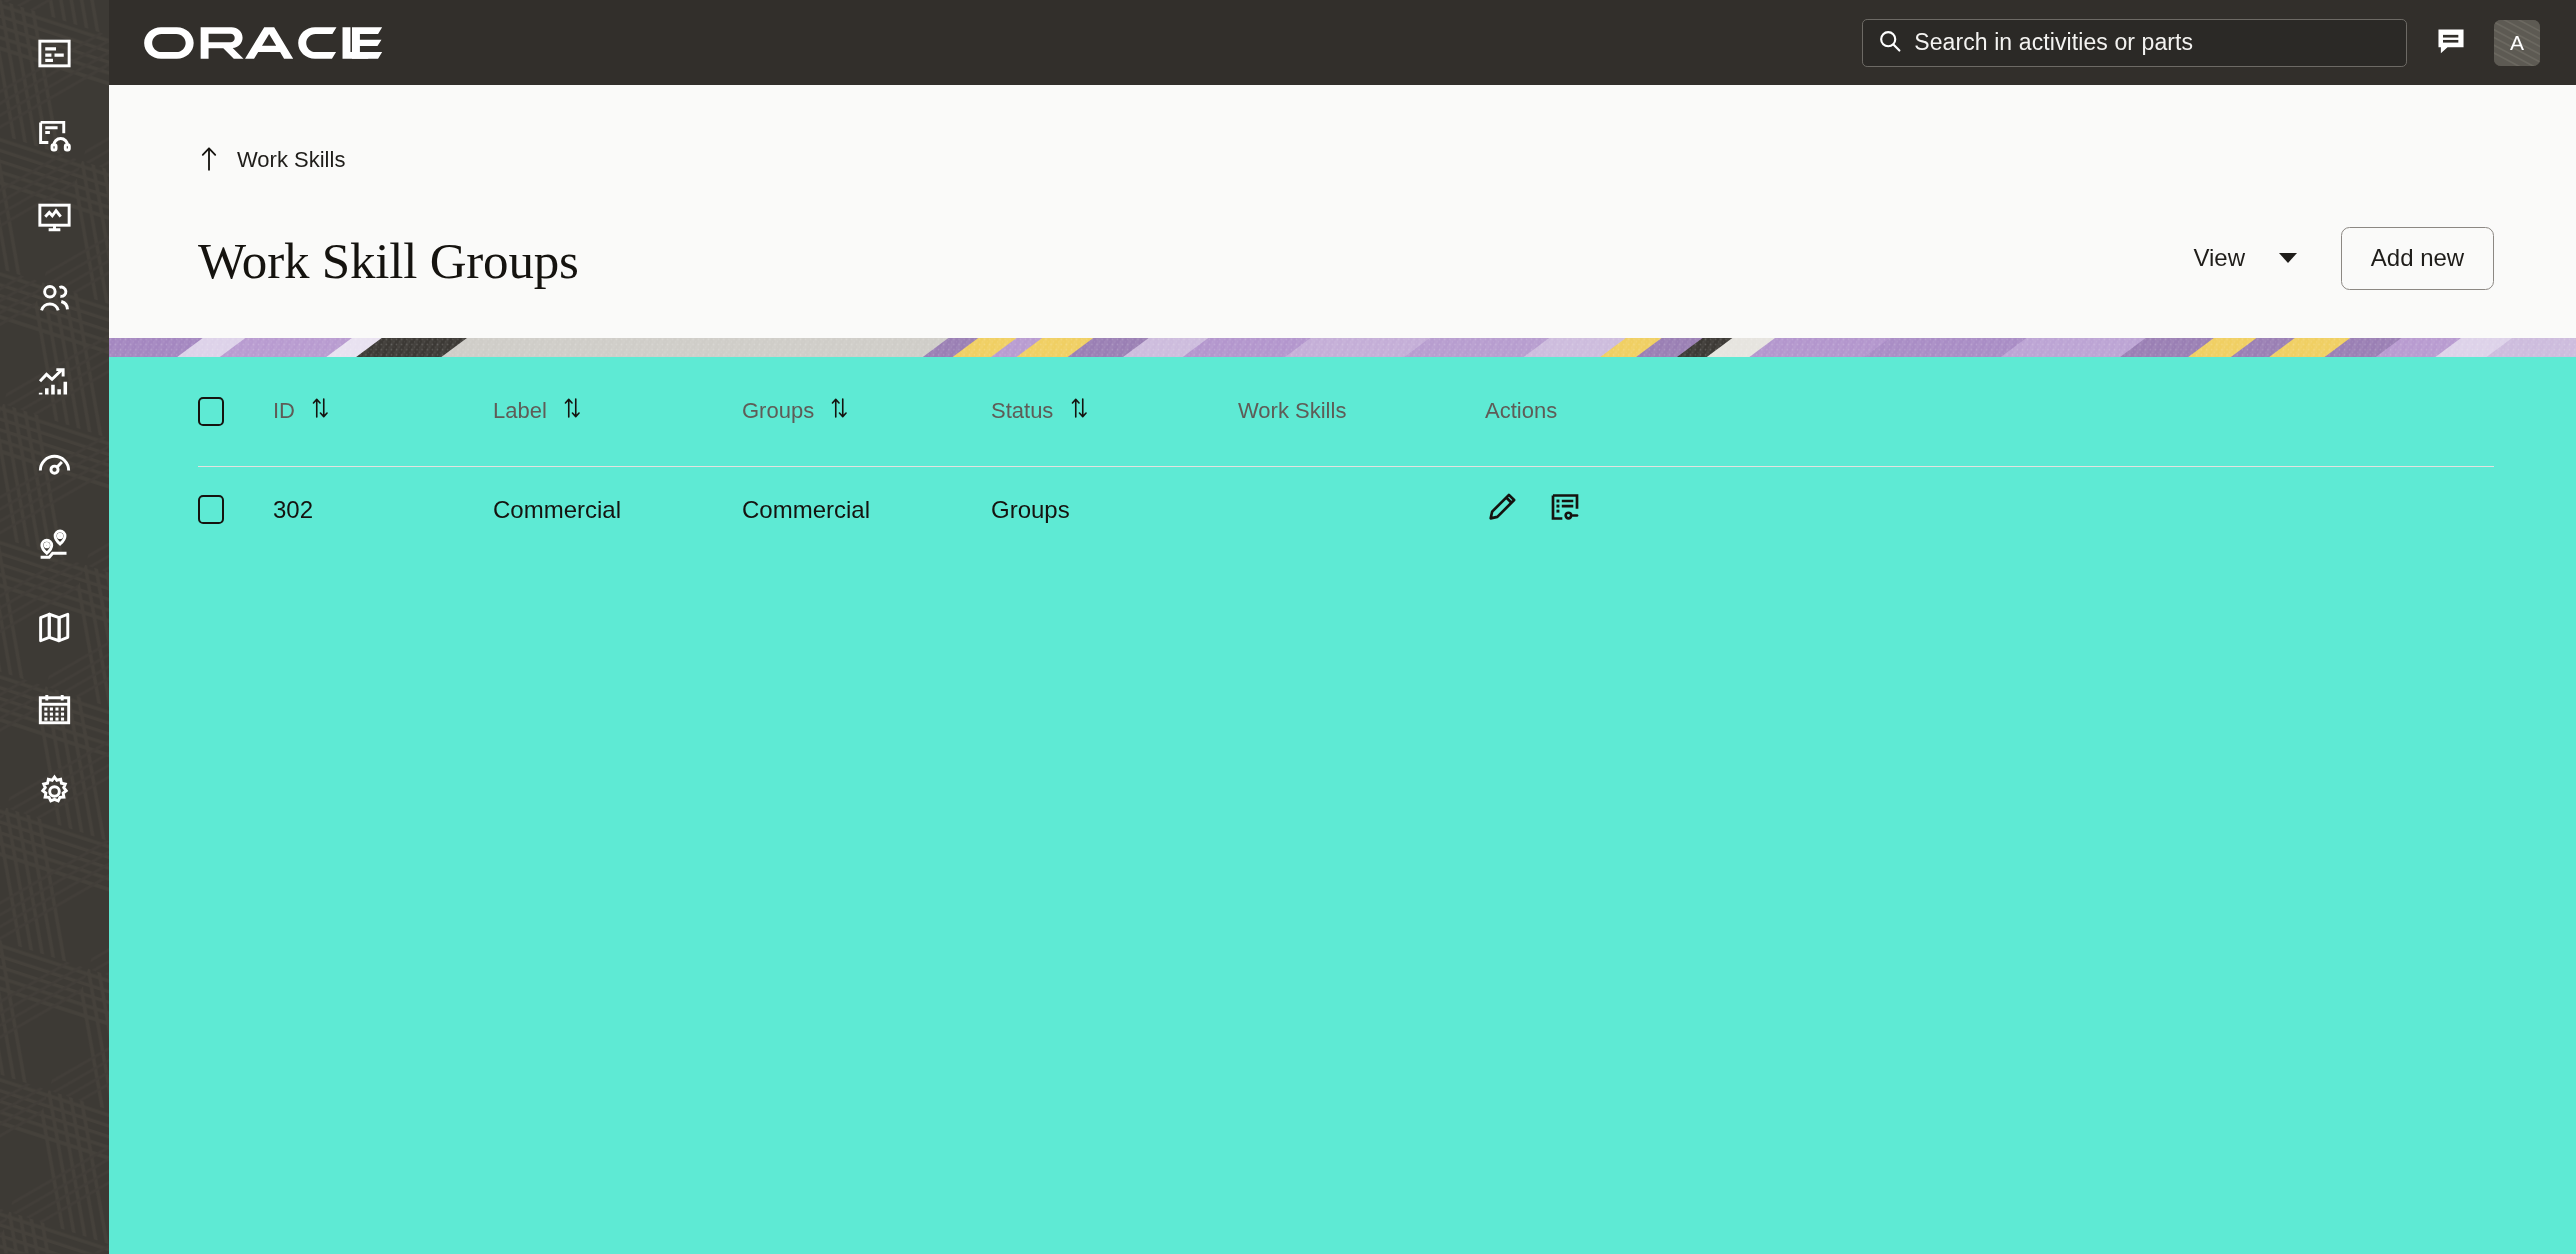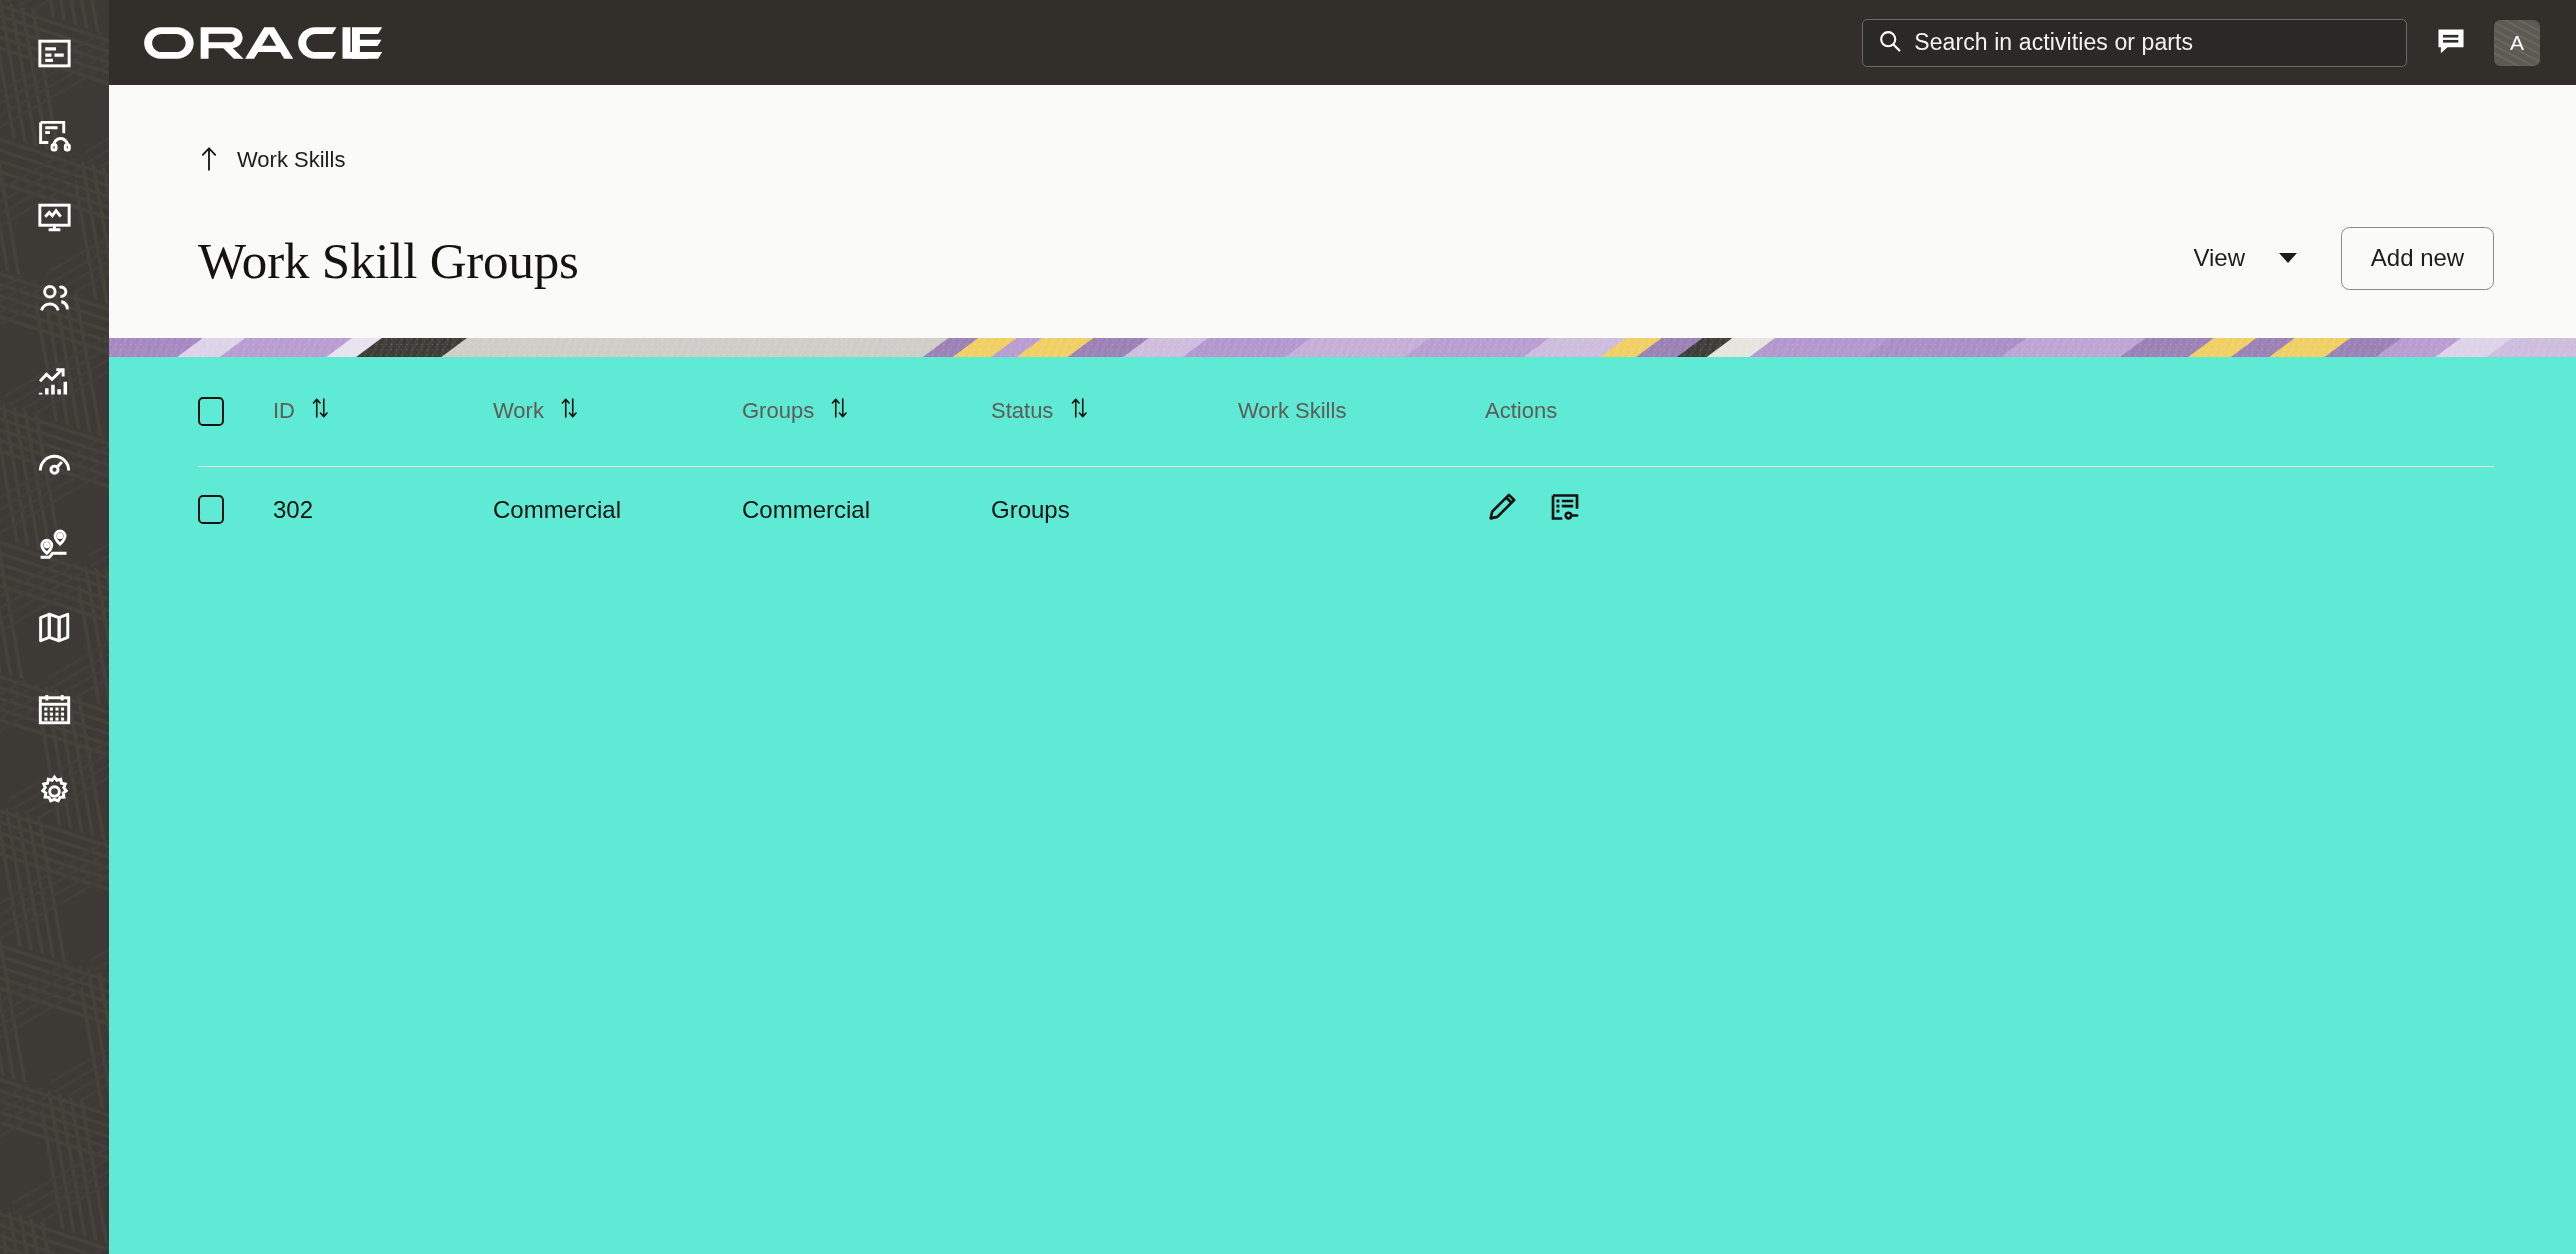--- a/index.html
+++ b/index.html
@@ -555,21 +555,21 @@
                 <span class="sort-ico">
                   <svg width="20.5" height="22" viewBox="0 0 20 22" fill="none" stroke="#15130f" stroke-width="1.6">
                     <path d="M6.5 20V2.6M3.2 6L6.5 2.4 9.8 6" stroke-linecap="round" stroke-linejoin="round"></path>
                     <path d="M13.5 2v17.4M10.2 16l3.3 3.6 3.3-3.6" stroke-linecap="round" stroke-linejoin="round"></path>
                   </svg>
                 </span>
               </span>
             </th>
             <th>
               <span class="th-inner">
-                <span>Work</span>
+                <span>Label</span>
                 <span class="sort-ico">
                   <svg width="20.5" height="22" viewBox="0 0 20 22" fill="none" stroke="#15130f" stroke-width="1.6">
                     <path d="M6.5 20V2.6M3.2 6L6.5 2.4 9.8 6" stroke-linecap="round" stroke-linejoin="round"></path>
                     <path d="M13.5 2v17.4M10.2 16l3.3 3.6 3.3-3.6" stroke-linecap="round" stroke-linejoin="round"></path>
                   </svg>
                 </span>
               </span>
             </th>
             <th>
               <span class="th-inner">

